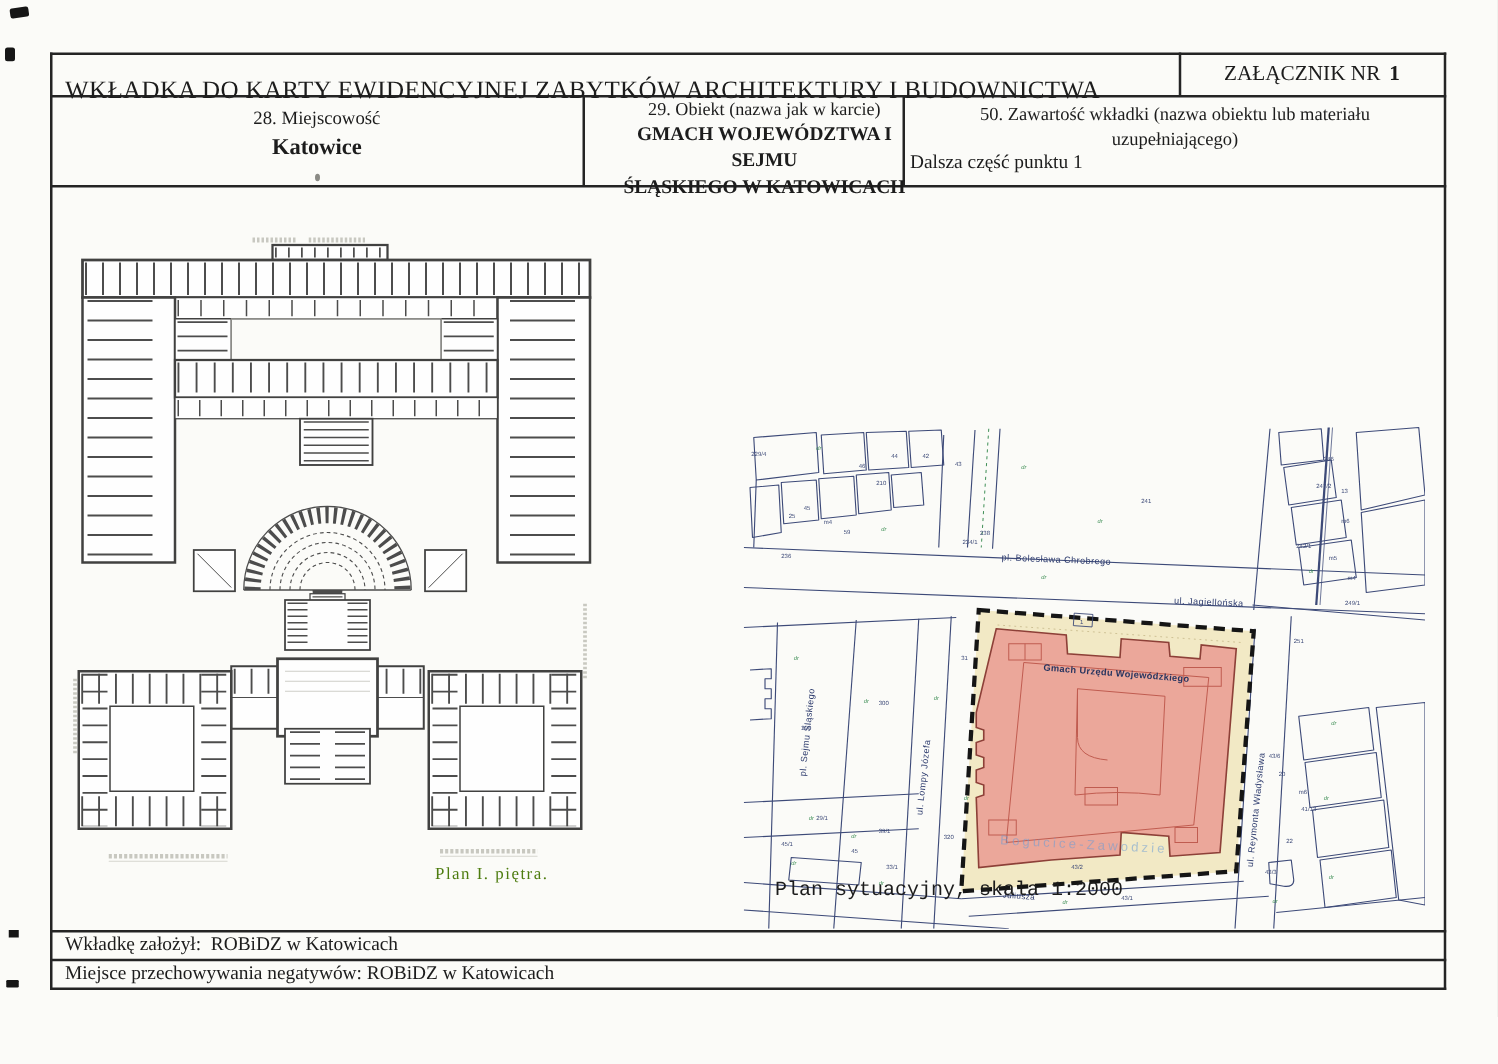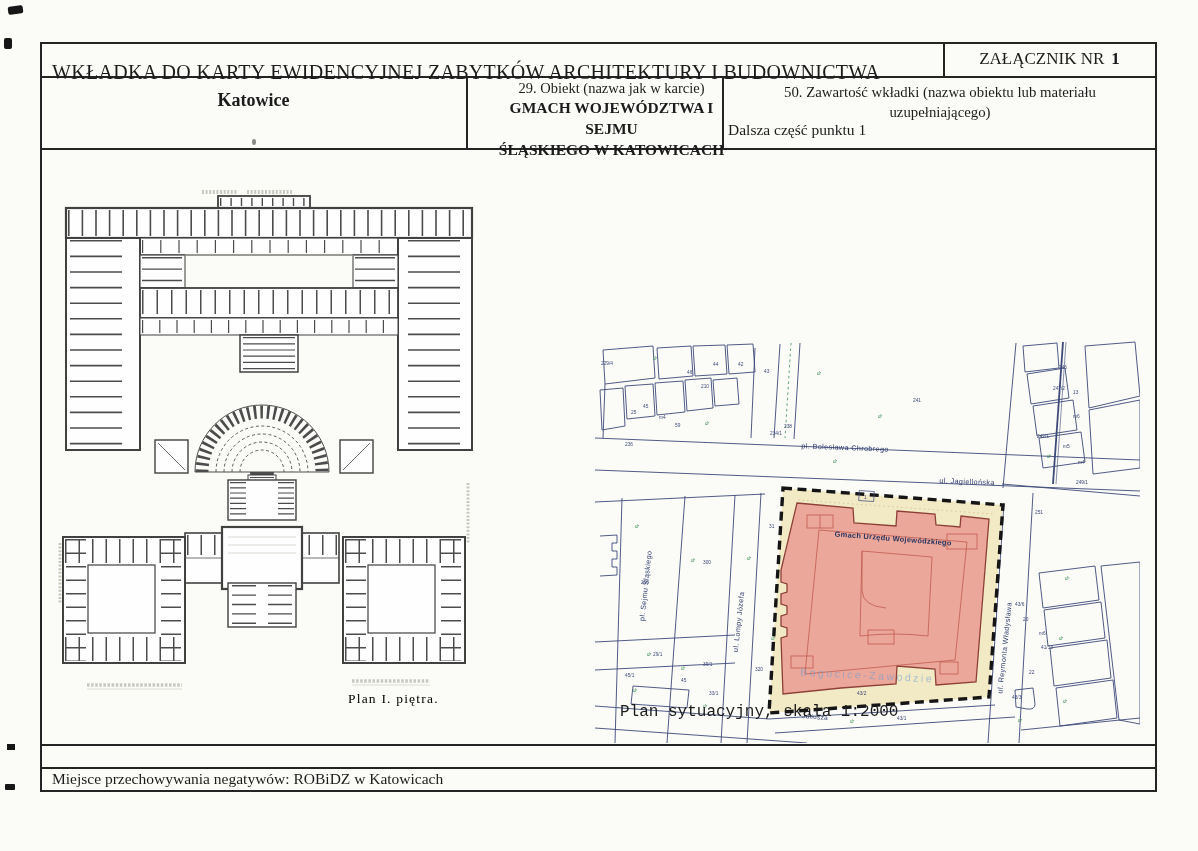--- a/index.html
+++ b/index.html
@@ -14,21 +14,21 @@
   .h-att{position:absolute;left:944px;top:49px;width:211px;text-align:center;font-size:17px;}
   .h-att .no{font-weight:700;margin-left:7px;}
   .c28{position:absolute;left:40px;top:87px;width:427px;text-align:center;font-size:15px;}
   .c28 .val{font-size:18px;font-weight:700;margin-top:3px;}
   .c29{position:absolute;left:467px;top:80px;width:255px;text-align:center;font-size:14.5px;margin-left:17px;}
   .c29 .val{font-size:15.5px;font-weight:700;line-height:1.35;margin-top:1px;}
   .c30lab{position:absolute;left:734px;top:83px;width:412px;text-align:center;font-size:14.8px;line-height:1.32;}
   .c30val{position:absolute;left:728px;top:121px;font-size:15.5px;}
   .f-line1{position:absolute;left:52px;top:747px;font-size:15.5px;white-space:pre-wrap;}
   .f-line2{position:absolute;left:52px;top:770px;font-size:15.5px;white-space:pre-wrap;}
-  .cap-plan{position:absolute;left:348px;top:691px;font-size:13.5px;color:#000000;letter-spacing:1.2px;}
+  .cap-plan{position:absolute;left:348px;top:691px;font-size:13.5px;color:#4d7c0f;letter-spacing:1.2px;}
   .cap-map{position:absolute;left:620px;top:703px;font-size:16px;font-family:Liberation Mono, monospace;}
   
   .mline{fill:none;stroke:var(--mline);stroke-width:.9;stroke-linejoin:round;}
   .street{font-family:"Liberation Sans",sans-serif;font-size:7.2px;fill:#2e3c6e;letter-spacing:.4px;}
   .street-s{font-family:"Liberation Sans",sans-serif;font-size:6.5px;fill:#2e3c6e;letter-spacing:.3px;}
   .blabel{font-family:"Liberation Sans",sans-serif;font-size:7.4px;font-weight:700;fill:#27345f;letter-spacing:.3px;}
   .wmark{font-family:"Liberation Sans",sans-serif;font-size:10.5px;fill:rgba(108,156,214,.55);letter-spacing:2.5px;}
   .pnum{font-family:"Liberation Sans",sans-serif;font-size:4.8px;fill:var(--mline);}
   .gmark{font-family:"Liberation Sans",sans-serif;font-style:italic;font-size:4.5px;fill:var(--green);}
   .rline{fill:none;stroke:#c05c50;stroke-width:.8;}
@@ -59,20 +59,21 @@
   <div class="vl" style="left:943px;top:42px;width:1.6px;height:34px;"></div>
   <div class="vl" style="left:466px;top:76px;width:1.6px;height:73px;"></div>
   <div class="vl" style="left:722px;top:76px;width:1.6px;height:73px;"></div>
 
   <div class="h-title">WKŁADKA DO KARTY EWIDENCYJNEJ ZABYTKÓW ARCHITEKTURY I BUDOWNICTWA</div>
   <div class="h-att">
     <span>ZAŁĄCZNIK NR</span><span class="no">1</span>
   </div>
 
   <div class="c28">
+    <div>28. Miejscowość</div>
     <div class="val">Katowice</div>
   </div>
   <div class="c29">
     <div>29. Obiekt (nazwa jak w karcie)</div>
     <div class="val">
       <div>GMACH WOJEWÓDZTWA I SEJMU</div>
       <div>ŚLĄSKIEGO W KATOWICACH</div>
     </div>
   </div>
   <div class="c30lab">50. Zawartość wkładki (nazwa obiektu lub materiału uzupełniającego)</div>
@@ -312,14 +313,15 @@
         <text x="423" y="384" class="gmark">dr</text>
         <text x="470" y="242" class="gmark">dr</text>
         <text x="464" y="302" class="gmark">dr</text>
         <text x="468" y="365" class="gmark">dr</text>
         <text x="176" y="302" class="gmark">dr</text>
         <text x="452" y="120" class="gmark">dr</text>
       </g>
   </svg>
   <div class="cap-map">Plan sytuacyjny, skala 1:2000</div>
 
+  <div class="f-line1">Wkładkę założył:  ROBiDZ w Katowicach</div>
   <div class="f-line2">Miejsce przechowywania negatywów: ROBiDZ w Katowicach</div>
 </div>
 
 </body></html>

